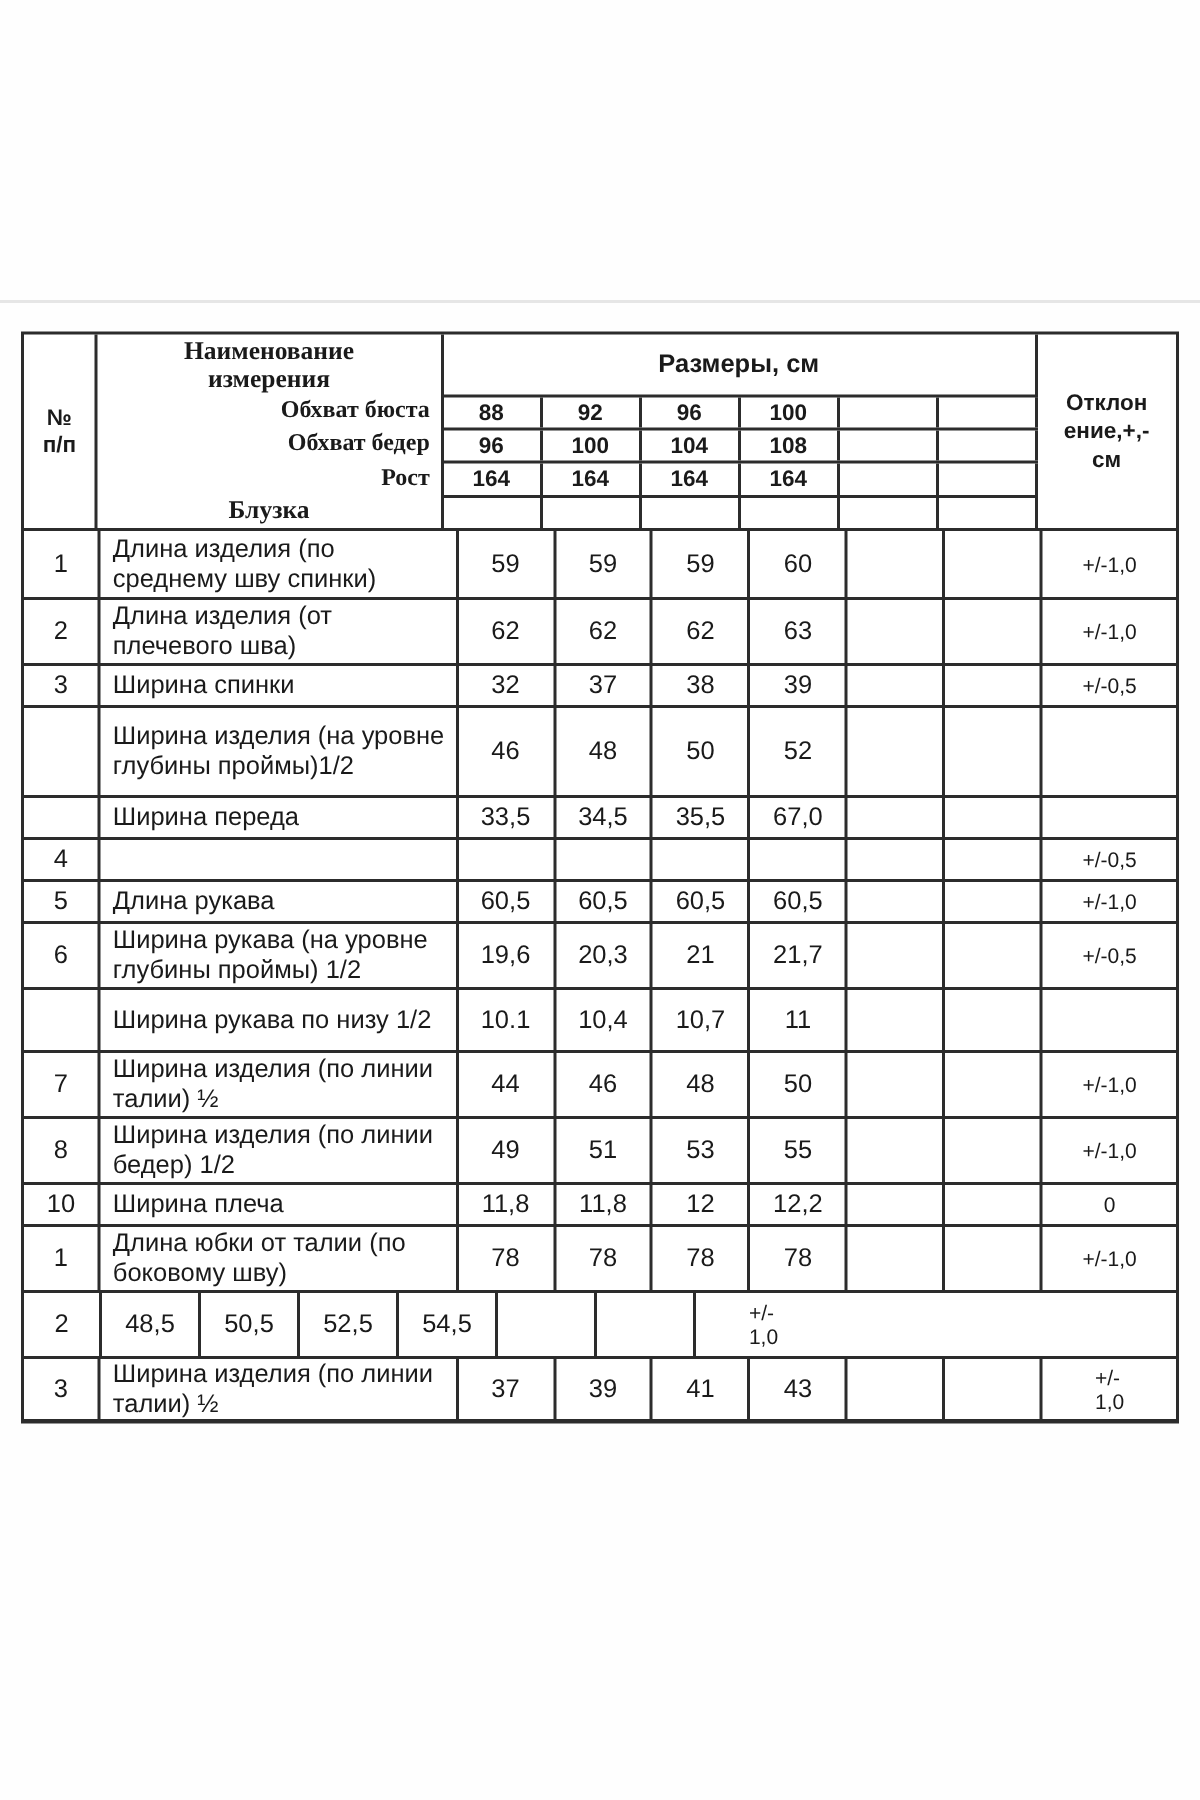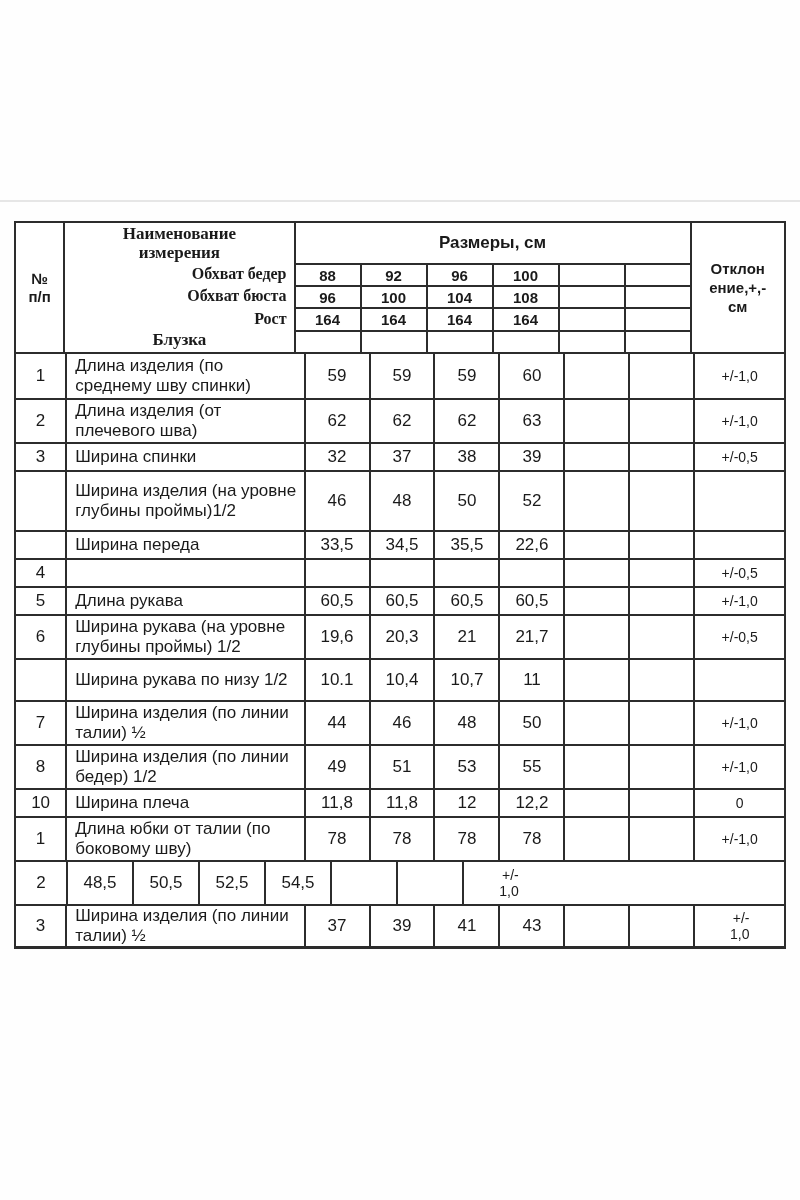--- a/index.html
+++ b/index.html
@@ -42,43 +42,43 @@
          text-align:center;justify-content:center;}
 
   
   .b-row{display:flex;box-sizing:border-box;}
   .b-row + .b-row{border-top:2px solid #2c2c2c;}
   .b-num{width:52px;border-right:2px solid #2c2c2c;font-size:17px;}
   .b-name{width:242px;border-right:2px solid #2c2c2c;justify-content:flex-start;
           padding:1px 0 1px 8px;font-size:17px;line-height:20px;text-align:left;}
   .b-name.section{justify-content:center;font-weight:bold;font-size:17px;padding-left:4px;text-align:center;}
   .b-size{width:66px;border-right:2px solid #2c2c2c;font-size:17px;}
-  .b-dev{width:90px;font-size:14px;line-height:16px;text-align:right;white-space:pre-line;}
+  .b-dev{width:90px;font-size:14px;line-height:16px;text-align:left;white-space:pre-line;}
 </style>
 </head>
 <body>
 
 <div class="sheet">
   <div class="scan-streak"></div>
 
   <div class="size-table">
 
     <div class="t-header">
       <div class="cell h-num">
         <span>№</span>
         <span>п/п</span>
       </div>
 
       <div class="h-name">
         <div class="h-name-title">
           <span>Наименование измерения</span>
         </div>
         <div>
+            <div class="h-label">Обхват бюста</div>
             <div class="h-label">Обхват бедер</div>
-            <div class="h-label">Обхват бюста</div>
             <div class="h-label" style="height: 23px;">Рост</div>
           </div>
         <div class="h-section">Блузка</div>
       </div>
 
       <div class="h-sizes">
         <div class="h-sizes-title">Размеры, см</div>
         <div>
             <div class="h-subrow" style="height: 22px;">
               <div class="h-size-cell">88</div>
@@ -166,21 +166,21 @@
           <div class="cell b-size"></div>
           <div class="cell b-size"></div>
           <div class="cell b-dev"></div>
         </div>
         <div class="b-row" style="height: 28px;">
           <div class="cell b-num"></div>
           <div class="cell b-name">Ширина переда</div>
           <div class="cell b-size">33,5</div>
           <div class="cell b-size">34,5</div>
           <div class="cell b-size">35,5</div>
-          <div class="cell b-size">22,6</div>
+          <div class="cell b-size">67,0</div>
           <div class="cell b-size"></div>
           <div class="cell b-size"></div>
           <div class="cell b-dev"></div>
         </div>
         <div class="b-row" style="height: 28px;">
           <div class="cell b-num">4</div>
           <div class="cell b-name"></div>
           <div class="cell b-size"></div>
           <div class="cell b-size"></div>
           <div class="cell b-size"></div>

